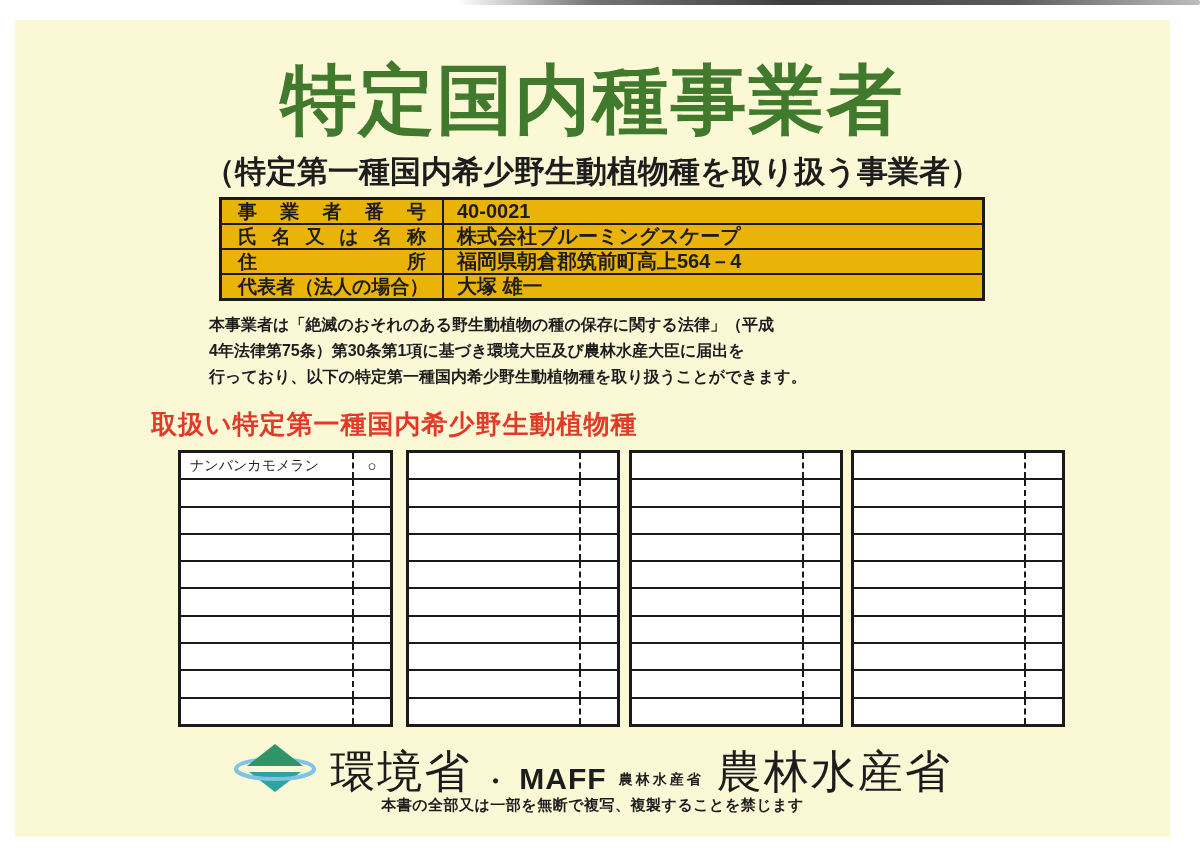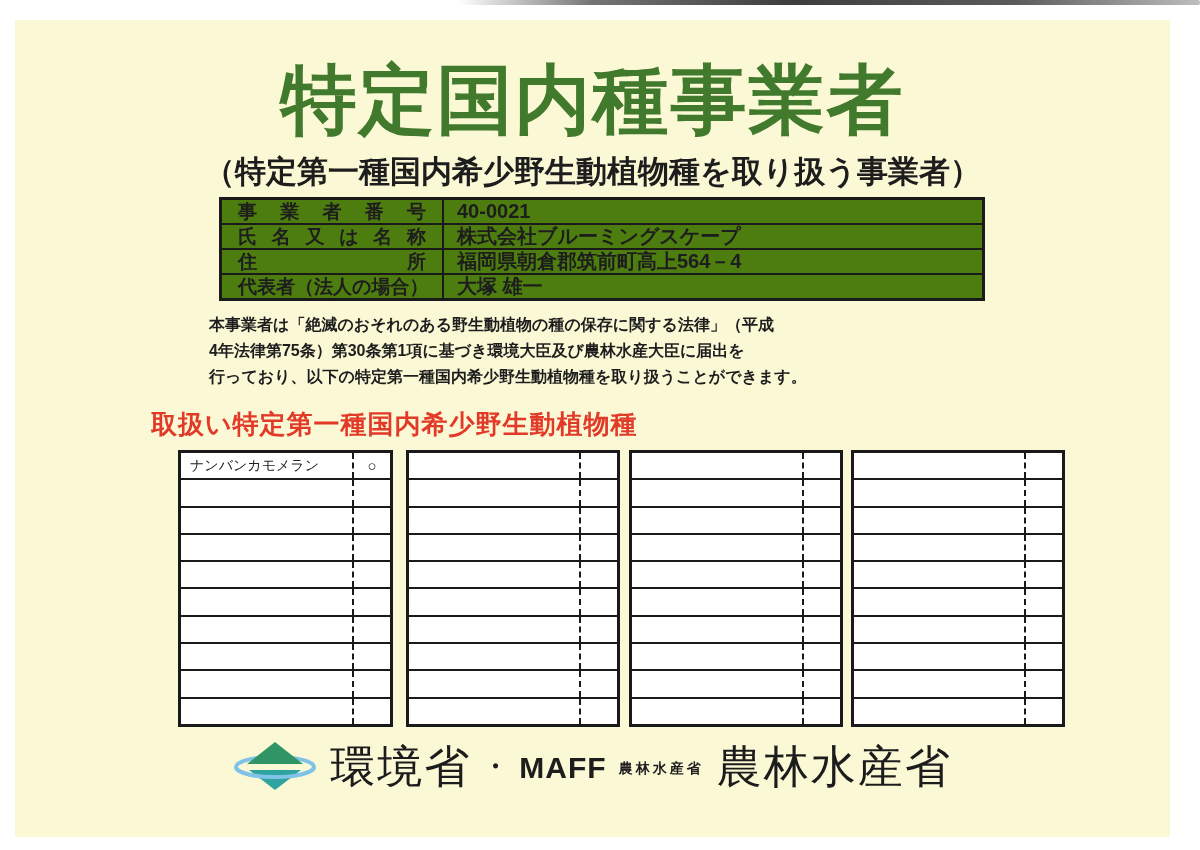--- a/index.html
+++ b/index.html
@@ -18,21 +18,21 @@
   }
   .cert-title{
     position:absolute;top:38px;left:0;width:100%;text-align:center;
     font-size:76px;font-weight:900;letter-spacing:2px;color:#427a2d;line-height:1.1;
   }
   .cert-subtitle{
     position:absolute;top:131px;left:0;width:100%;text-align:center;
     font-size:31px;font-weight:700;color:#1d1d1d;letter-spacing:0px;
   }
   .info-table{
-    position:absolute;left:204px;top:177px;width:766px;background:#4d7c0f;
+    position:absolute;left:204px;top:177px;width:766px;background:#eab308;
     border:3px solid #1a1a1a;box-sizing:border-box;
   }
   .info-row{display:flex;height:23px;border-top:2px solid #1a1a1a;}
   .info-row:first-child{border-top:none;}
   .info-label{
     width:222px;border-right:2px solid #1a1a1a;box-sizing:border-box;
     padding:0 16px;font-size:19px;font-weight:700;line-height:23px;
     text-align:justify;text-align-last:justify;overflow:hidden;white-space:nowrap;
   }
   .info-value{
@@ -61,21 +61,21 @@
   .sp-name{
     flex:1;padding-left:9px;display:flex;align-items:center;
     font-size:14px;font-weight:400;color:#222;white-space:nowrap;overflow:hidden;
   }
   .sp-mark{
     width:36px;border-left:2px dashed #1a1a1a;display:flex;align-items:center;
     justify-content:center;font-size:15px;font-weight:600;
   }
   .footer-row{
     position:absolute;left:0;top:718px;width:100%;height:56px;
-    display:flex;align-items:center;justify-content:center;gap:13px;
+    display:flex;align-items:flex-end;justify-content:center;gap:13px;
   }
   .moe-label,.maff-label{
     font-size:45px;font-weight:500;letter-spacing:2px;color:#1c1c1c;line-height:1;
   }
   .footer-sep{font-size:26px;font-weight:900;line-height:1;margin:0 -2px;}
   .maff-stack{display:flex;align-items:center;margin-top:4px;gap:12px;}
   .maff-acronym{font-size:30px;font-weight:800;letter-spacing:1px;line-height:1;}
   .maff-acronym-sub{font-size:14px;font-weight:700;letter-spacing:3px;line-height:1.2;}
   .copyright{
     position:absolute;left:0;top:776px;width:100%;text-align:center;
@@ -299,14 +299,15 @@
     </svg>
     <span class="moe-label">環境省</span>
     <span class="footer-sep">・</span>
     <span class="maff-stack">
       <span class="maff-acronym">MAFF</span>
       <span class="maff-acronym-sub">農林水産省</span>
     </span>
     <span class="maff-label">農林水産省</span>
   </div>
 
+  <div class="copyright">本書の全部又は一部を無断で複写、複製することを禁じます</div>
 
 </div>
 
 </body></html>

